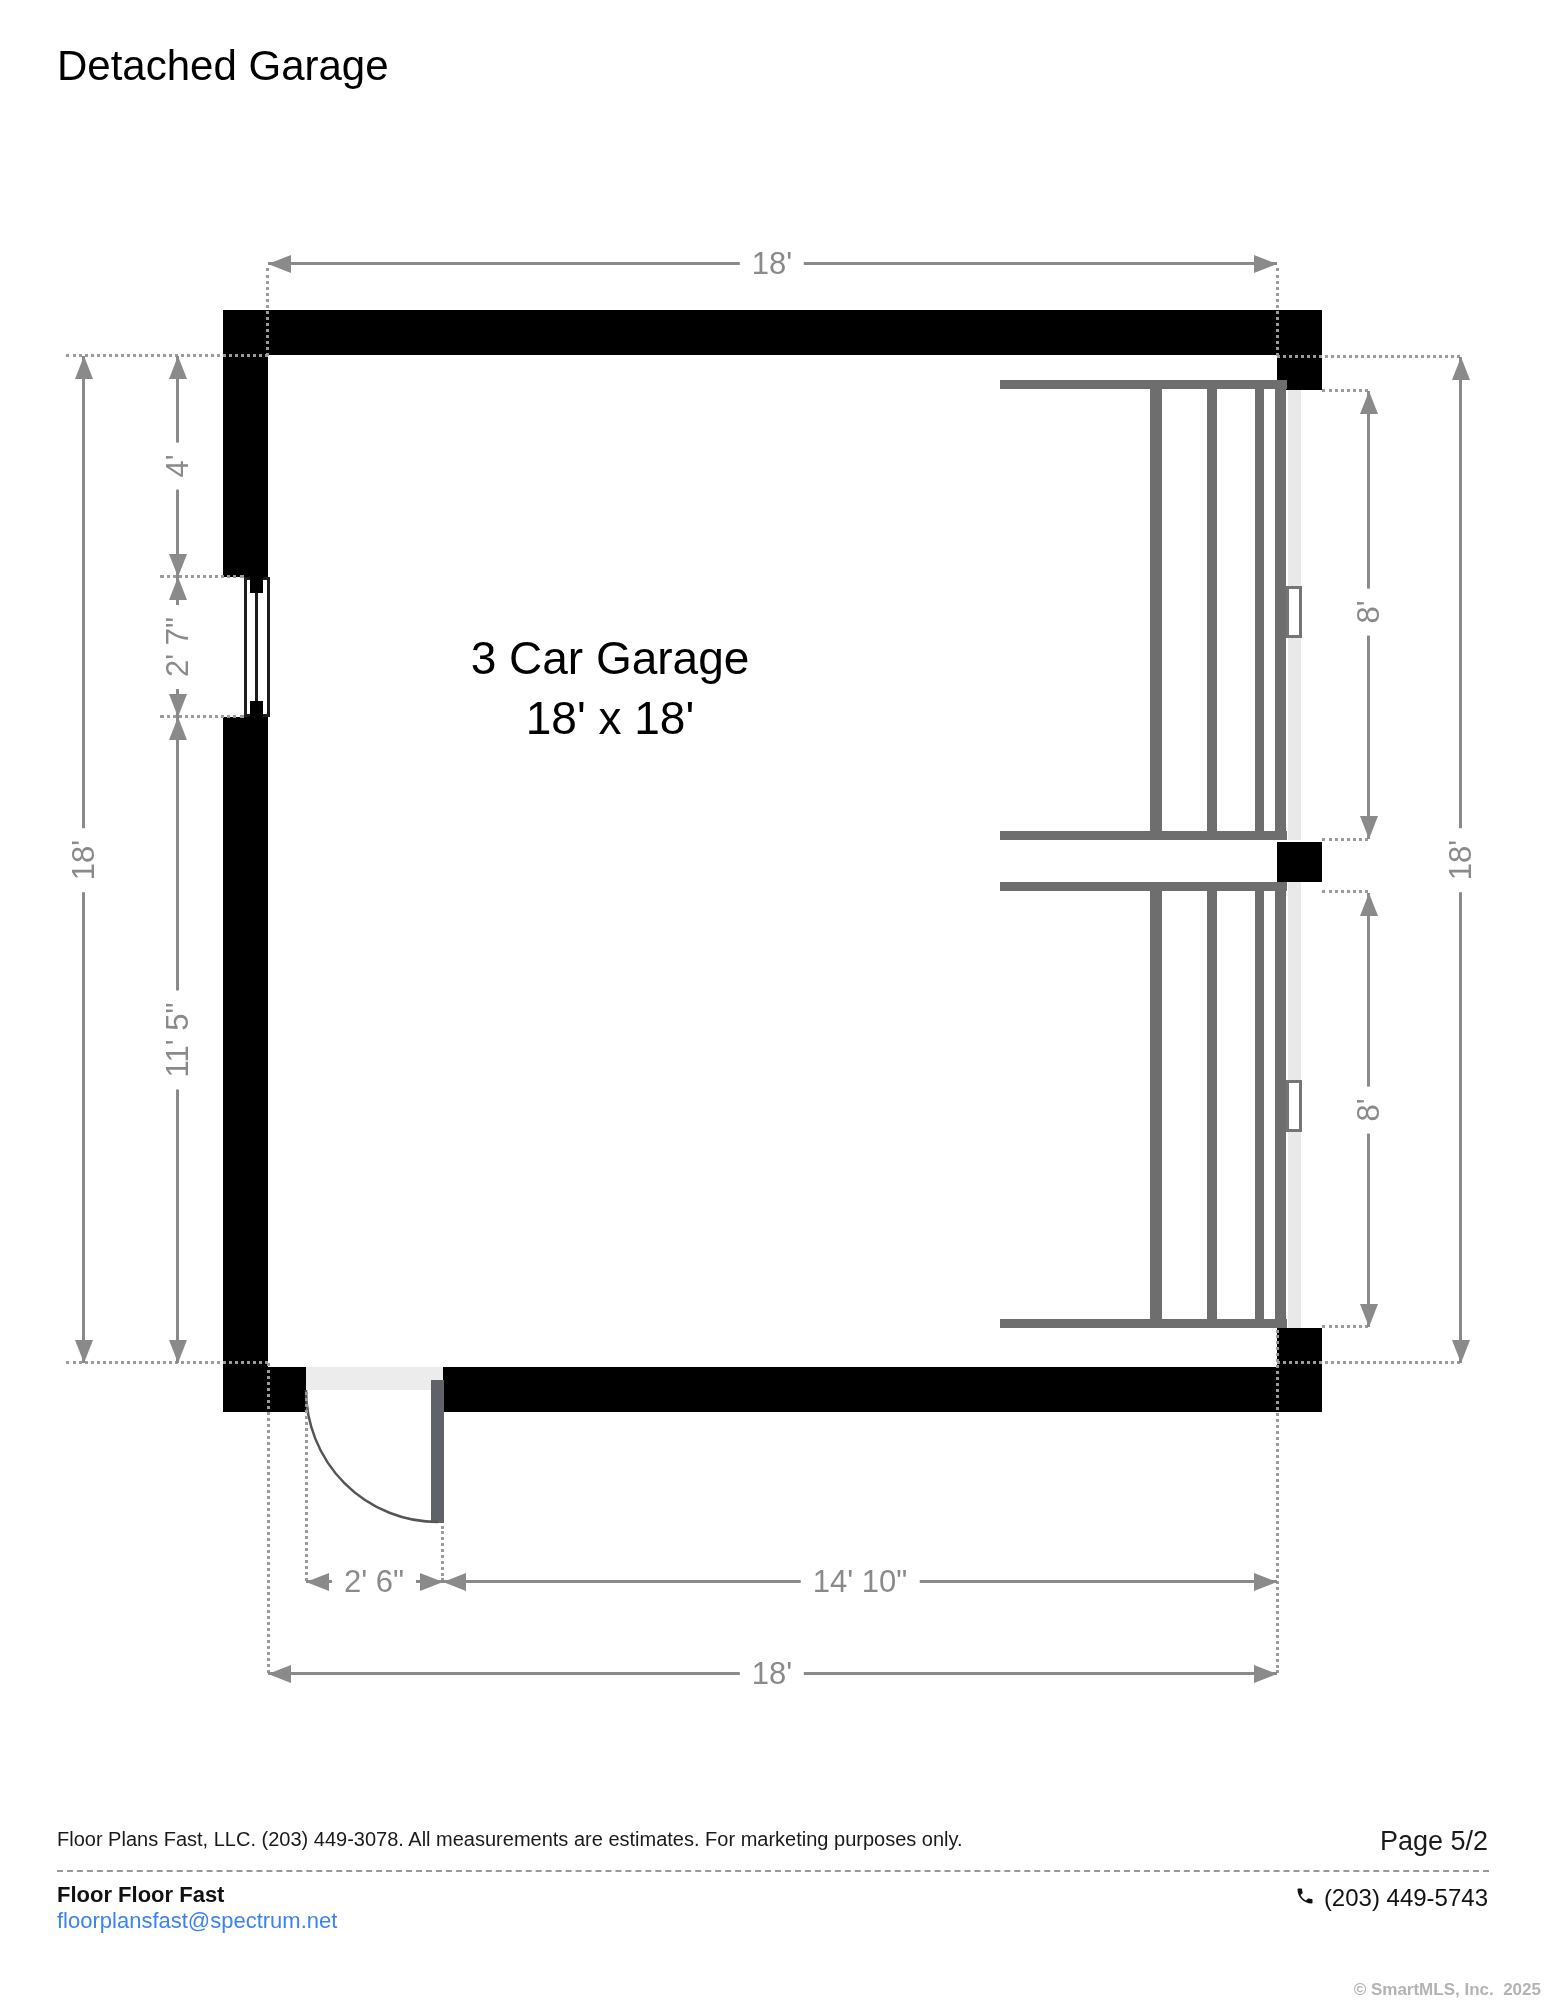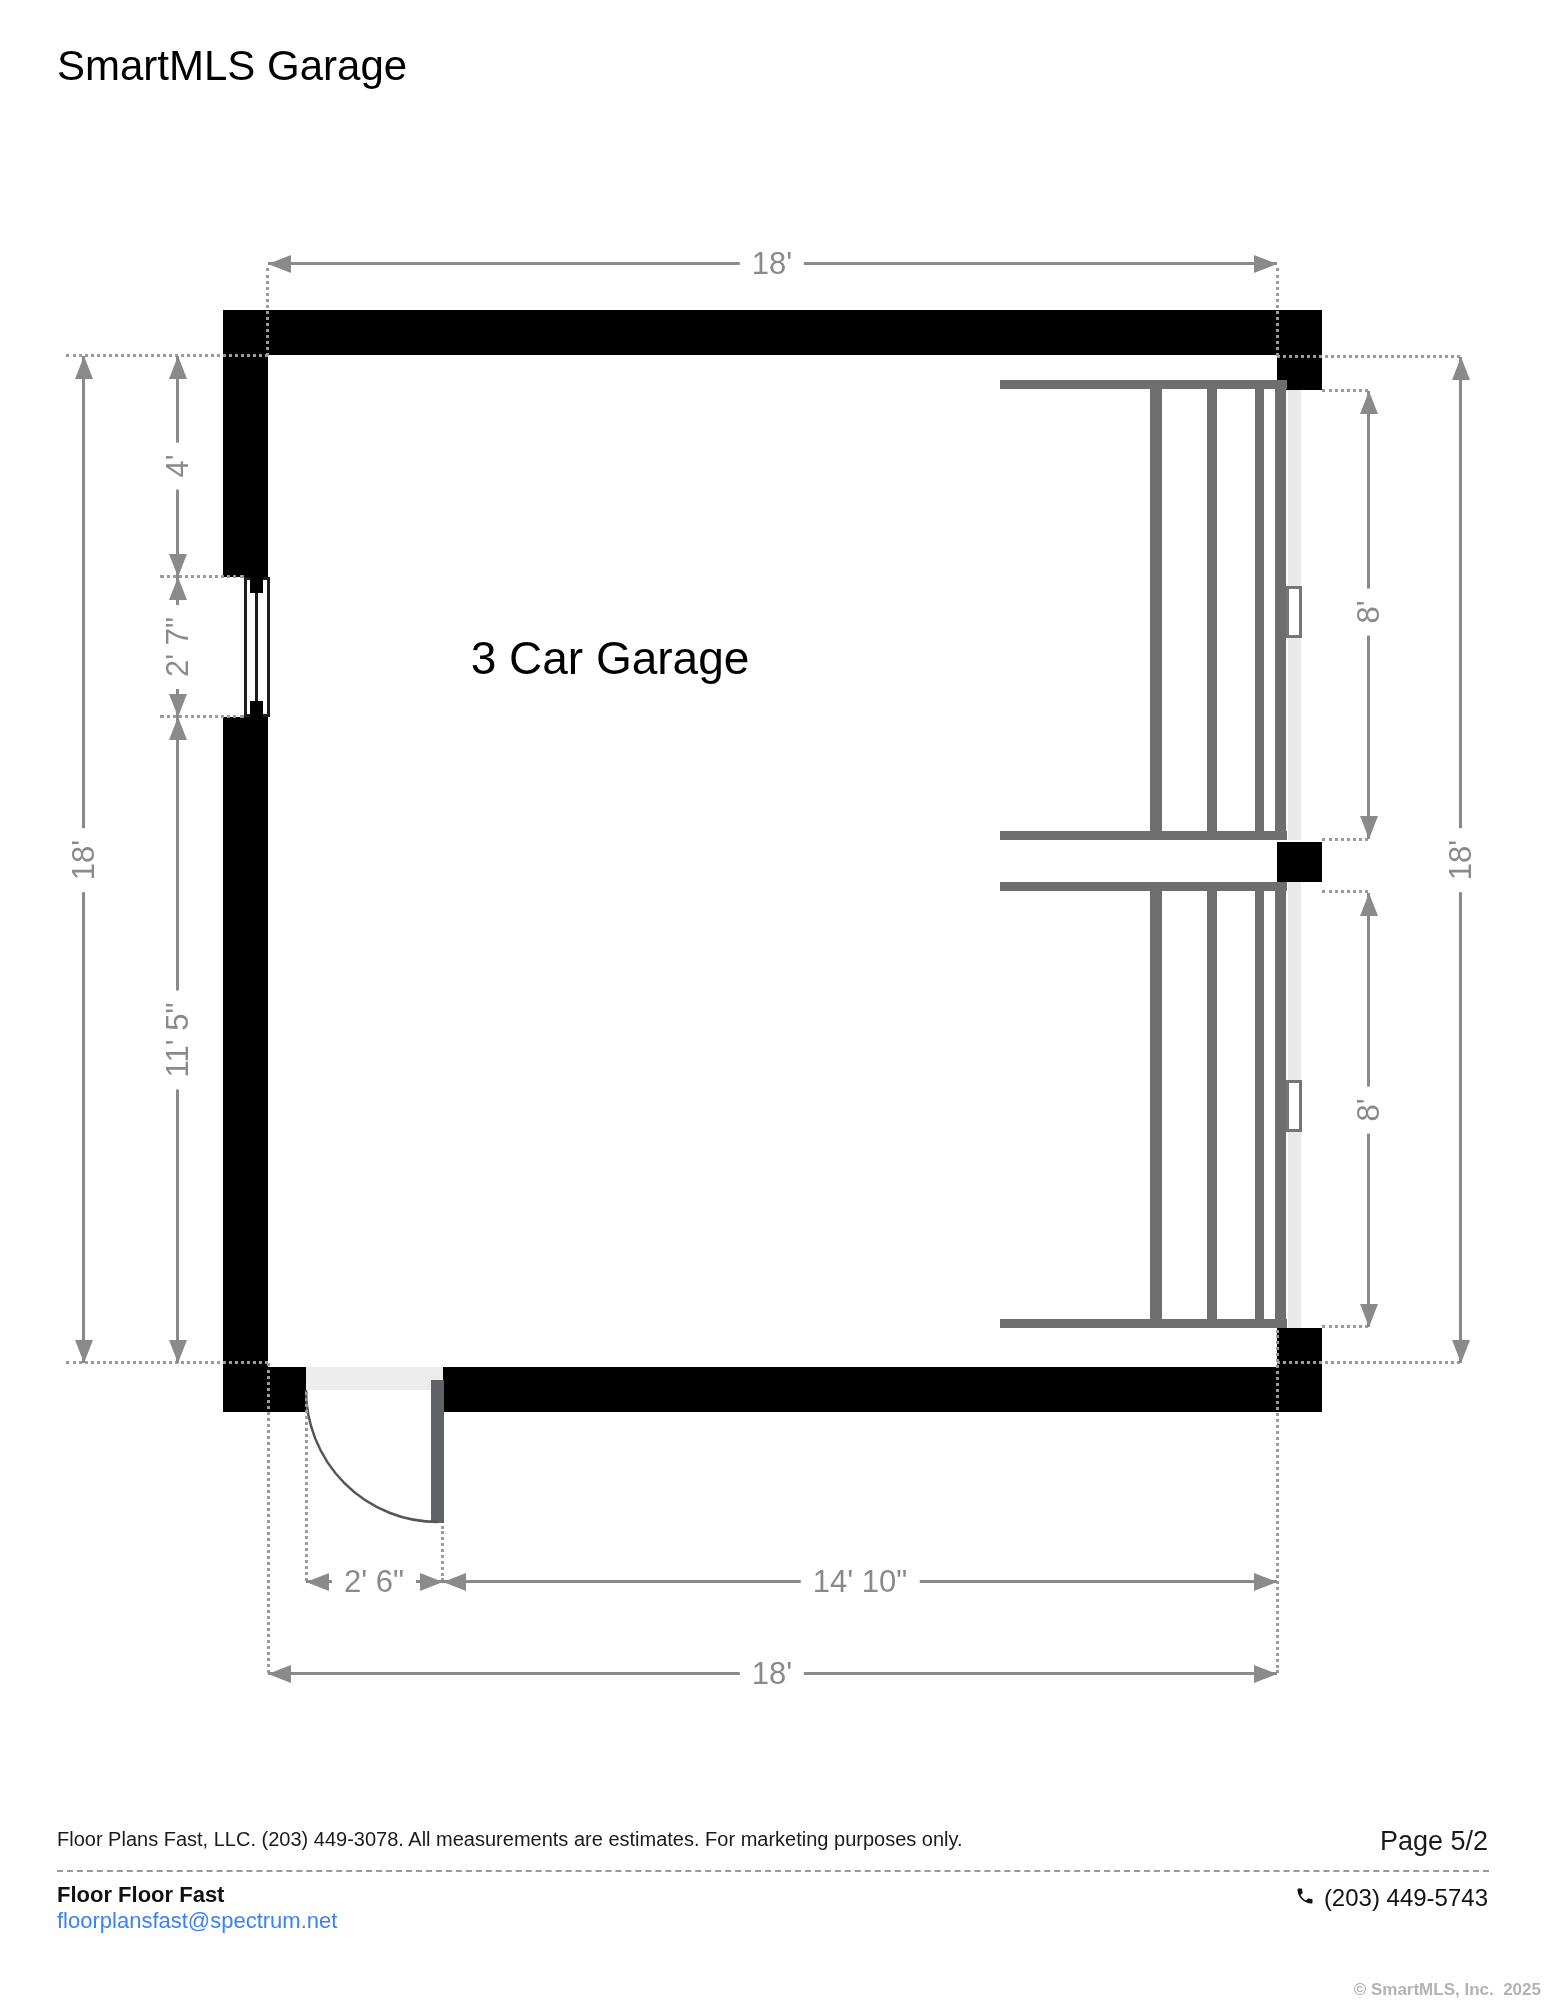--- a/index.html
+++ b/index.html
@@ -40,21 +40,21 @@
   .footer-copyright{position:absolute;right:4px;top:1980px;font-size:17px;font-weight:bold;
                     color:#b3b3b3;white-space:pre;z-index:5;}
   svg.arc{position:absolute;left:300px;top:1384px;z-index:3;}
   .phone-icon{width:20px;height:20px;}
 </style>
 </head>
 <body>
 
 <div class="canvas">
 
-  <div class="page-title">SmartMLS Garage</div>
+  <div class="page-title">Detached Garage</div>
 
   <div>
     <div class="wall" style="left:223px;top:310px;width:1099px;height:45px;"></div>
     <div class="wall" style="left:223px;top:310px;width:45px;height:267px;"></div>
     <div class="wall" style="left:223px;top:717px;width:45px;height:695px;"></div>
     <div class="wall" style="left:223px;top:1367px;width:83px;height:45px;"></div>
     <div class="wall" style="left:443px;top:1367px;width:879px;height:45px;"></div>
     <div class="wall" style="left:1277px;top:310px;width:45px;height:80px;"></div>
     <div class="wall" style="left:1277px;top:842px;width:45px;height:40px;"></div>
     <div class="wall" style="left:1277px;top:1328px;width:45px;height:84px;"></div>
@@ -87,20 +87,21 @@
       <div class="gdoor" style="left:1150px;top:882px;width:12px;height:446px;"></div>
       <div class="gdoor" style="left:1207px;top:882px;width:10px;height:446px;"></div>
       <div class="gdoor" style="left:1255px;top:882px;width:9px;height:446px;"></div>
       <div class="gdoor" style="left:1275px;top:882px;width:11px;height:446px;"></div>
       <div class="slab" style="left:1288px;top:882px;width:13px;height:446px;"></div>
       <div class="handle" style="left:1286px;top:1080px;width:16px;height:52px;"></div>
     </div>
 
     <div class="room-label">
       <div>3 Car Garage</div>
+      <div>18' x 18'</div>
     </div>
   </div>
 
   <div>
     <div class="dash-v" style="left:266px;top:268px;height:88px;"></div>
     <div class="dash-v" style="left:1276px;top:268px;height:88px;"></div>
     <div class="dash-h" style="left:66px;top:354px;width:202px;"></div>
     <div class="dash-h" style="left:66px;top:1361px;width:202px;"></div>
     <div class="dash-h" style="left:160px;top:575px;width:84px;"></div>
     <div class="dash-h" style="left:160px;top:715px;width:84px;"></div>

